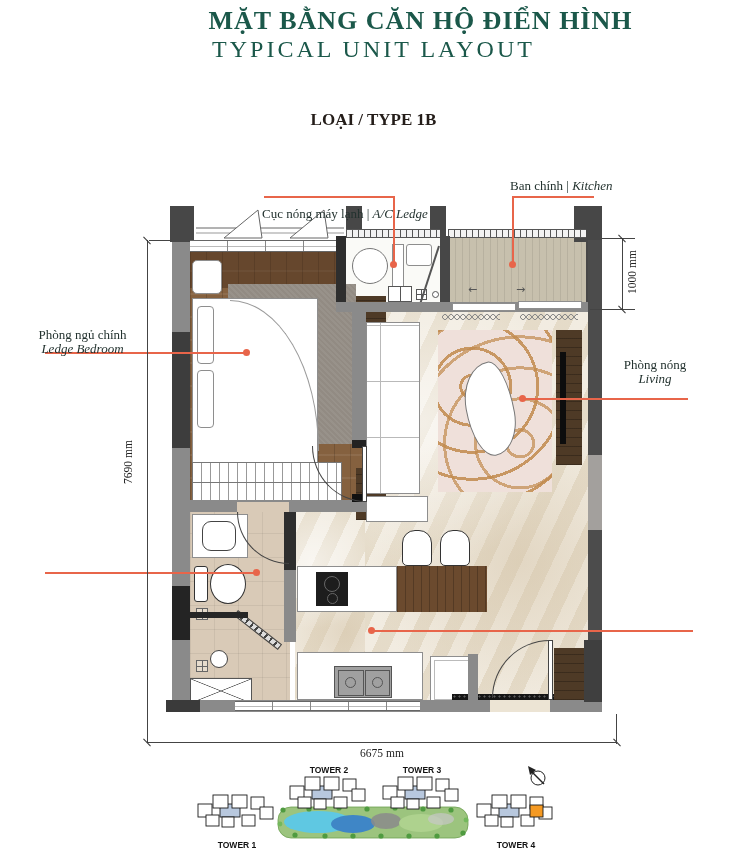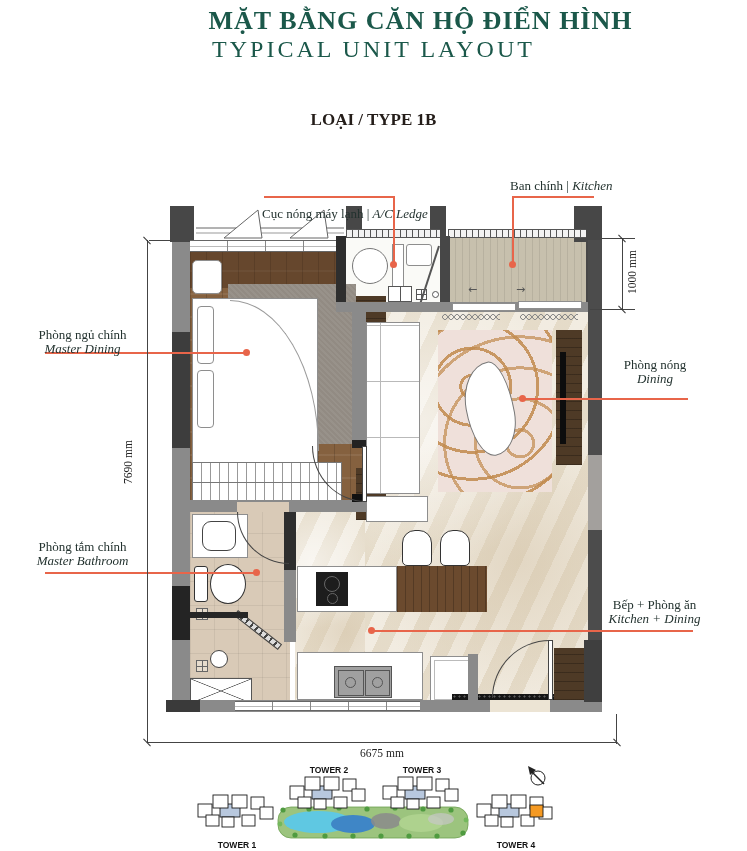--- a/index.html
+++ b/index.html
@@ -216,24 +216,22 @@
     <div class="a dot" style="left:243px;top:349px;"></div>
     <div class="a lead" style="left:45px;top:572px;width:212px;height:1.5px;"></div>
     <div class="a dot" style="left:253px;top:569px;"></div>
     <div class="a lead" style="left:524px;top:398px;width:164px;height:1.5px;"></div>
     <div class="a dot" style="left:519px;top:395px;"></div>
     <div class="a lead" style="left:372px;top:630px;width:321px;height:1.5px;"></div>
     <div class="a dot" style="left:368px;top:627px;"></div>
 
     <div class="a co" style="left:262px;top:179px;margin-top:28px;"><span>Cục nóng máy lạnh</span><span> | </span><span class="en">A/C Ledge</span></div>
     <div class="a co" style="left:510px;top:179px;"><span>Ban chính</span><span> | </span><span class="en">Kitchen</span></div>
-    <div class="a co ctr" style="left:25px;top:328px;width:115px;"><span class="vi">Phòng ngủ chính</span><span class="en">Master Dining</span></div>
-    <div class="a co ctr" style="left:25px;top:540px;width:115px;"><span class="vi">Phòng tắm chính</span><span class="en">Master Bathroom</span></div>
-    <div class="a co ctr" style="left:600px;top:358px;width:110px;"><span class="vi">Phòng nóng</span><span class="en">Dining</span></div>
-    <div class="a co ctr" style="left:592px;top:598px;width:125px;"><span class="vi">Bếp + Phòng ăn</span><span class="en">Kitchen + Dining</span></div>
+    <div class="a co ctr" style="left:25px;top:328px;width:115px;"><span class="vi">Phòng ngủ chính</span><span class="en">Ledge Bedroom</span></div>
+    <div class="a co ctr" style="left:600px;top:358px;width:110px;"><span class="vi">Phòng nóng</span><span class="en">Living</span></div>
 
     <div class="a dln" style="left:147px;top:240px;width:1px;height:502px;"></div>
     <div class="a tick" style="left:142px;top:240px;"></div>
     <div class="a dln" style="left:149px;top:240px;width:23px;height:1px;"></div>
     <div class="a dim" style="left:93px;top:456px;width:70px;transform:rotate(-90deg);">7690 mm</div>
     <div class="a dln" style="left:147px;top:742px;width:470px;height:1px;"></div>
     <div class="a tick" style="left:142px;top:742px;"></div>
     <div class="a tick" style="left:612px;top:742px;"></div>
     <div class="a dln" style="left:616px;top:714px;width:1px;height:30px;"></div>
     <div class="a dim" style="left:322px;top:747px;width:120px;">6675 mm</div>

